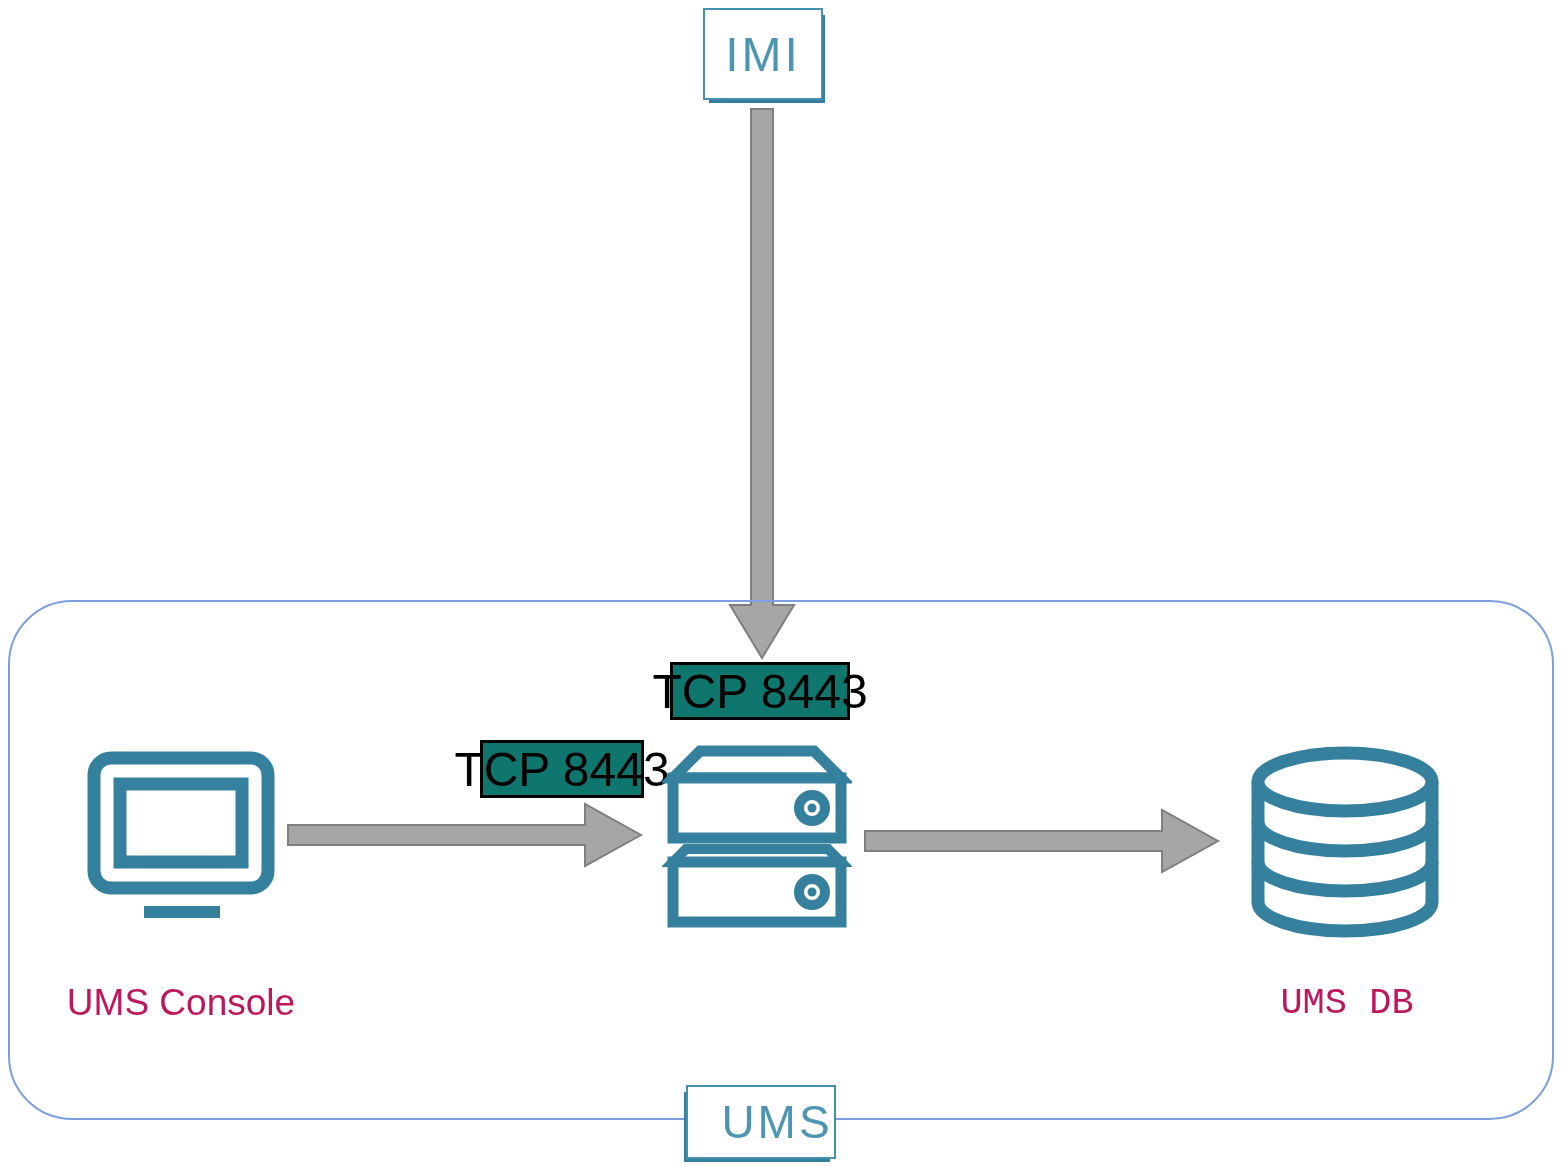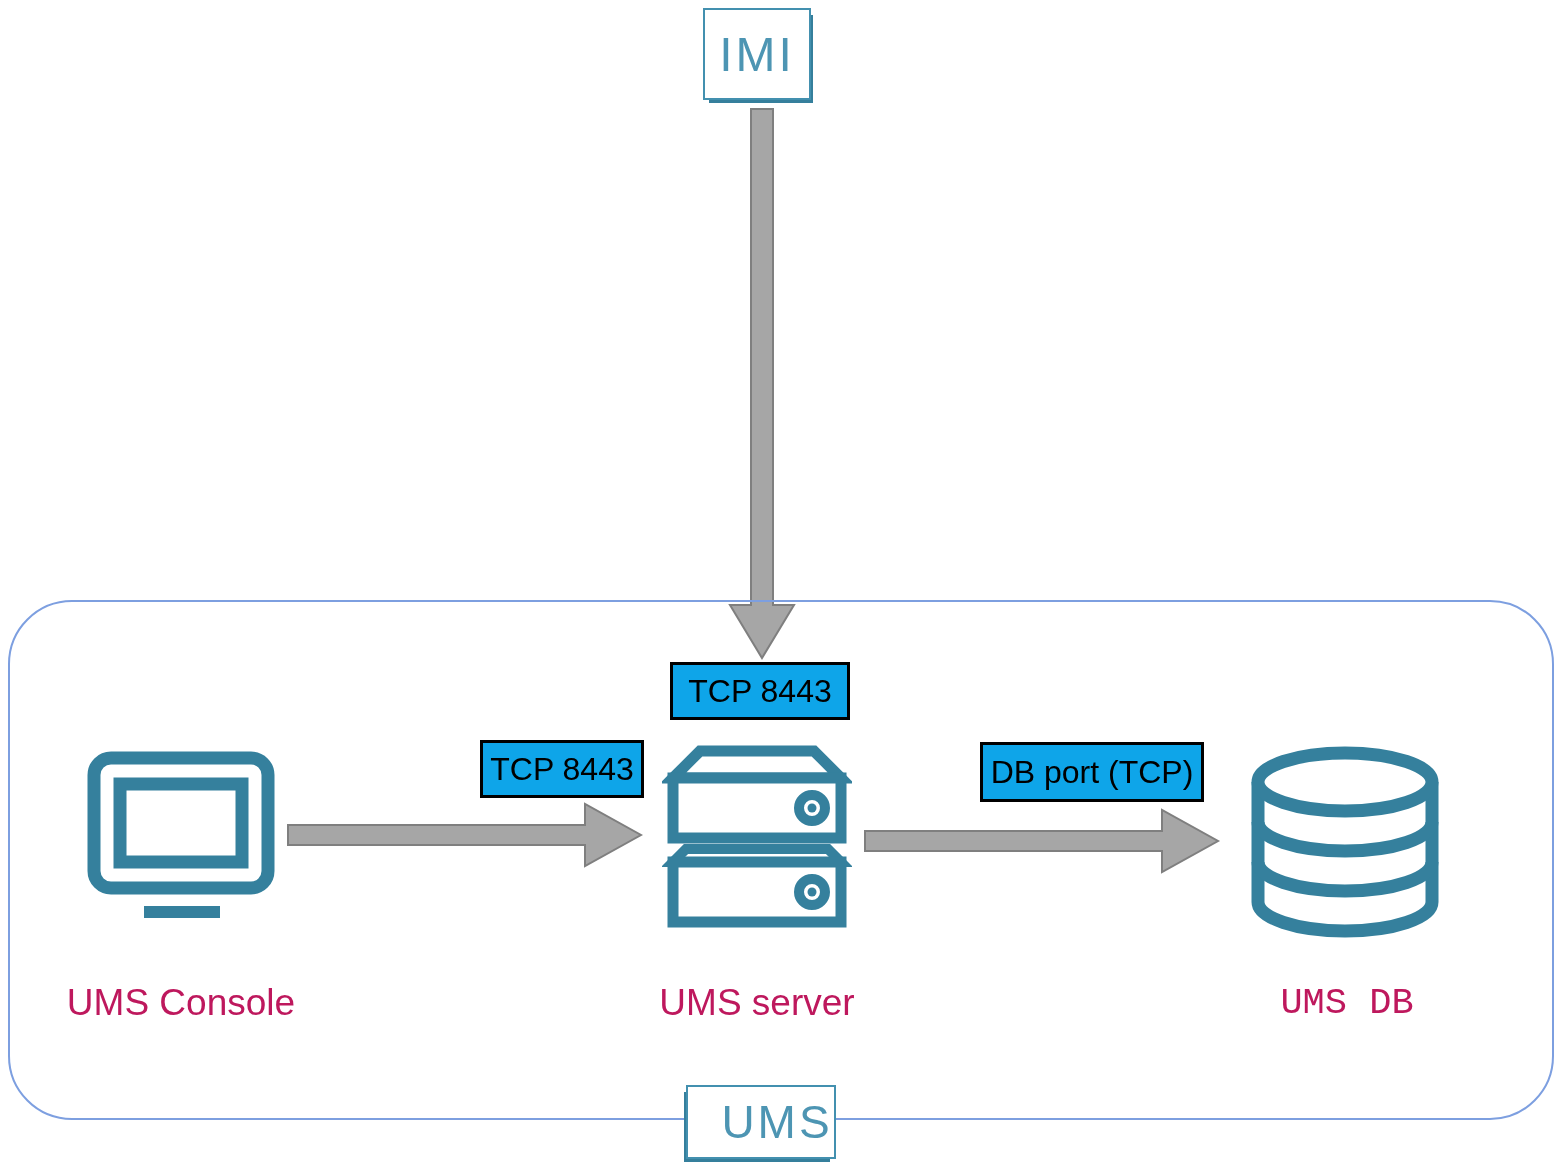--- a/index.html
+++ b/index.html
@@ -14,46 +14,46 @@
     border:2.5px solid #4390af;
     color:#4d95b3;
     display:flex;align-items:center;justify-content:center;
     font-weight:300;letter-spacing:3px;
     box-sizing:border-box;
   }
   .sketch-box.shadow-br{box-shadow:4px 5px 0 -2px #357f9c;}
   .sketch-box.shadow-bl{box-shadow:-4px 5px 0 -2px #357f9c;padding-left:32px;}
   
   .port-label{
-    background:#0ea5e9;
+    background:#0f766e;
     border:3px solid #000000;
     color:#000000;
     display:flex;align-items:center;justify-content:center;
-    font-size:32px;
+    font-size:48px;
     box-sizing:border-box;
     white-space:nowrap;
   }
   
   .boundary{
     border:2px solid #7d9fe0;
     border-radius:64px;
     box-sizing:border-box;
     background:transparent;
   }
   .node-label{
     color:#be185d;font-size:37px;text-align:center;white-space:nowrap;
   }
   .icon-svg{display:block;}
 </style>
 </head>
 <body>
 
 <div class="stage">
 
-  <div class="abs sketch-box shadow-br" style="left:703px;top:8px;width:108px;height:92px;font-size:48px;">
+  <div class="abs sketch-box shadow-br" style="left:703px;top:8px;width:120px;height:92px;font-size:48px;">
     <span>IMI</span>
   </div>
 
   <svg class="abs" style="left:727px;top:108px;" width="70" height="552" viewBox="0 0 70 552">
     <polygon points="24,1 24,497 3,497 35,550 67,497 46,497 46,1" fill="#a6a6a6" stroke="#7f7f7f" stroke-width="2" stroke-linejoin="miter"></polygon>
   </svg>
 
   <div class="abs boundary" style="left:8px;top:600px;width:1546px;height:520px;"></div>
 
   <div class="abs port-label" style="left:670px;top:662px;width:180px;height:58px;">
@@ -82,32 +82,28 @@
     <path d="M11 122 L24 109 H166 L179 122 Z" fill="#ffffff" stroke="#35809d" stroke-width="10" stroke-linejoin="miter"></path>
     <rect x="11" y="122" width="168" height="60" fill="#ffffff" stroke="#35809d" stroke-width="11"></rect>
     <circle cx="150" cy="152" r="13" fill="#ffffff" stroke="#35809d" stroke-width="10"></circle>
     <circle cx="150" cy="152" r="4.5" fill="#35809d"></circle>
   </svg>
 
   <svg class="abs" style="left:862px;top:806px;" width="360" height="70" viewBox="0 0 356 70">
     <polygon points="1,25 298,25 298,4 354,35 298,66 298,45 1,45" fill="#a6a6a6" stroke="#7f7f7f" stroke-width="2" stroke-linejoin="miter"></polygon>
   </svg>
 
-  <div class="abs port-label" style="left:980px;top:742px;width:224px;height:60px;">
-    <span>DB port (TCP)</span>
-  </div>
 
   <svg class="abs icon-svg" style="left:1250px;top:742px;" width="190" height="196" viewBox="0 0 190 196">
     <path d="M8 40 V160 A87 29 0 0 0 182 160 V40" fill="#ffffff" stroke="#35809d" stroke-width="13"></path>
     <ellipse cx="95" cy="40" rx="87" ry="29" fill="#ffffff" stroke="#35809d" stroke-width="13"></ellipse>
     <path d="M8 80 A87 29 0 0 0 182 80" fill="none" stroke="#35809d" stroke-width="13"></path>
     <path d="M8 120 A87 29 0 0 0 182 120" fill="none" stroke="#35809d" stroke-width="13"></path>
   </svg>
 
   <div class="abs node-label" style="left:31px;top:982px;width:300px;">UMS Console</div>
-  <div class="abs node-label" style="left:607px;top:982px;width:300px;">UMS server</div>
   <div class="abs node-label" style="left:1197px;top:982px;width:300px;font-family:Liberation Mono, monospace;">UMS DB</div>
 
   <div class="abs sketch-box shadow-bl" style="left:686px;top:1085px;width:150px;height:74px;font-size:46px;z-index:2;">
     <span>UMS</span>
   </div>
 
 </div>
 
 </body></html>

